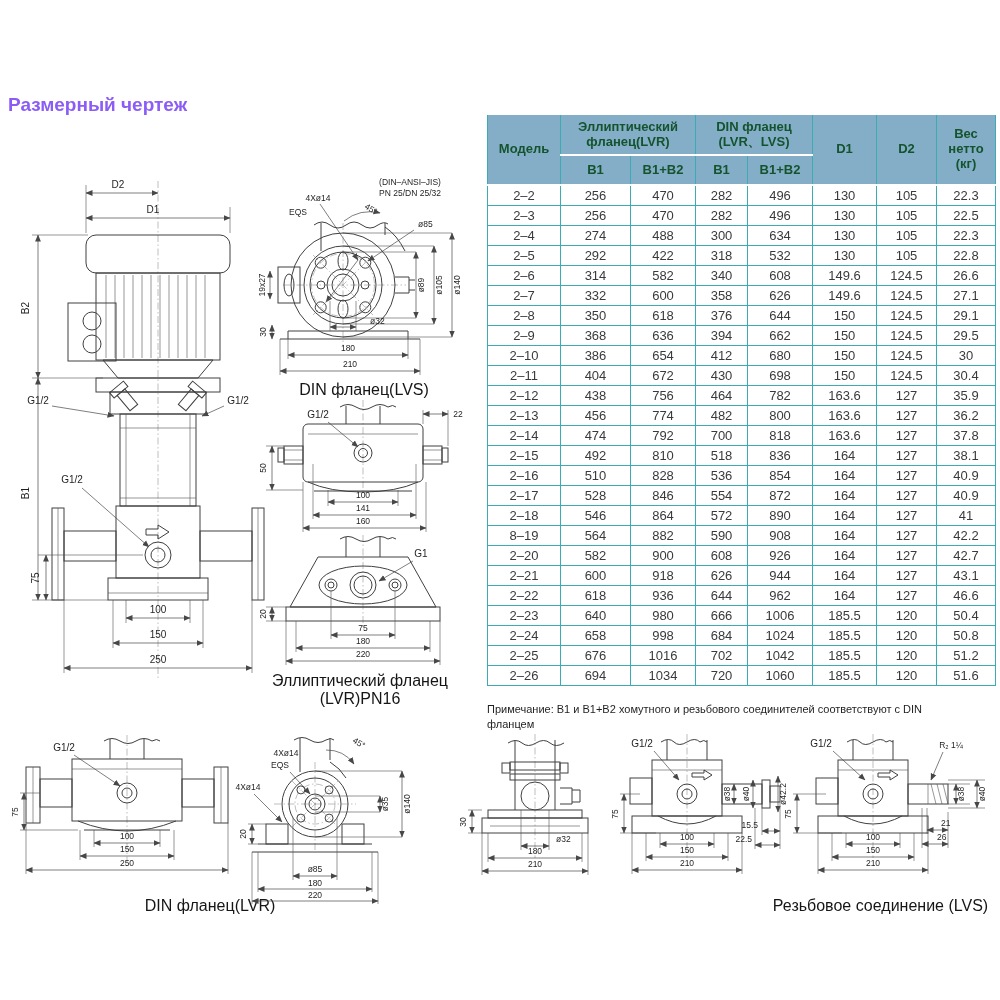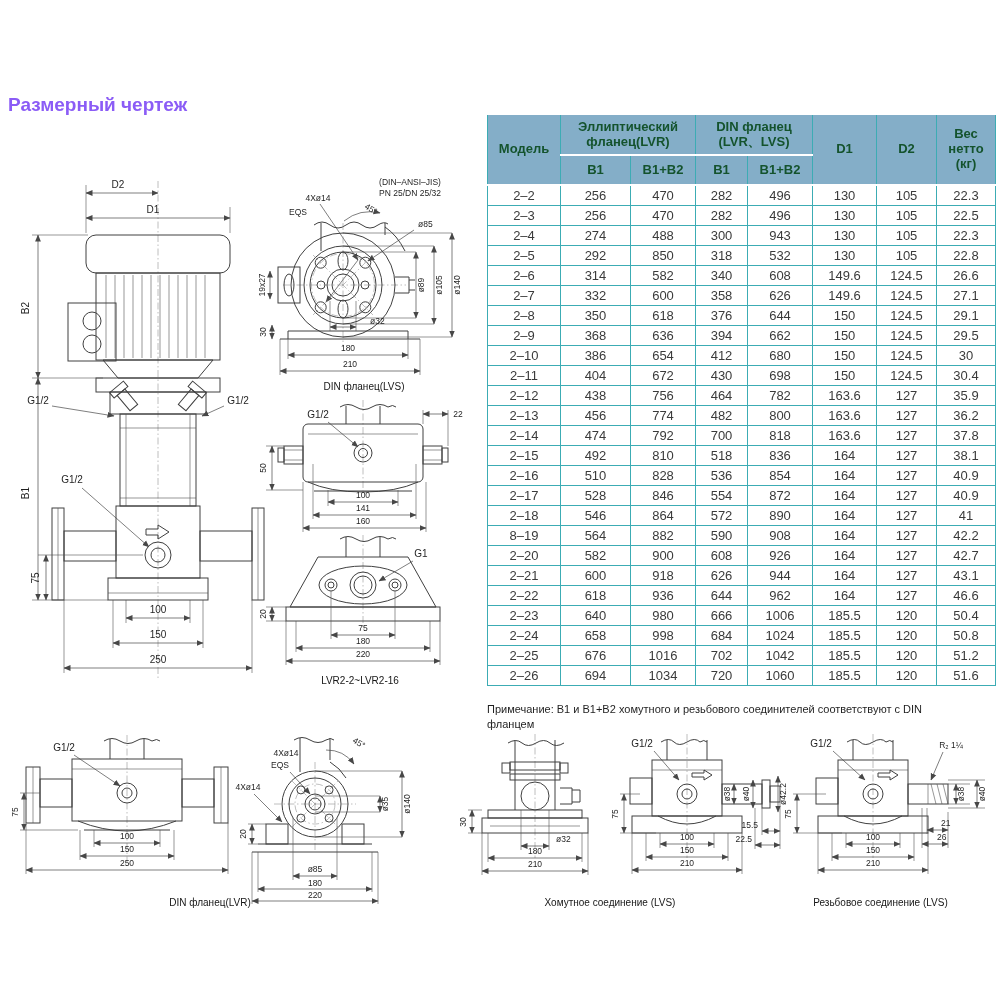--- a/index.html
+++ b/index.html
@@ -21,21 +21,21 @@
   .note{position:absolute;left:487px;top:691px;width:480px;font-size:11px;line-height:1.35;color:#1f1f1f;}
 
   
   svg.drw{position:absolute;overflow:visible;}
   .ln{fill:none;stroke:#404040;stroke-width:1;}
   .lt{fill:none;stroke:#505050;stroke-width:.6;}
   .dim{fill:none;stroke:#474747;stroke-width:.7;}
   .cl{fill:none;stroke:#8a8a8a;stroke-width:.55;stroke-dasharray:7 2.5 1.5 2.5;}
   .tx{font-size:10px;fill:#1f1f1f;}
   .ts{font-size:8.5px;fill:#1f1f1f;}
-  .cap{position:absolute;text-align:center;font-size:10px;color:#161616;}
+  .cap{position:absolute;text-align:center;font-size:16px;color:#161616;}
   .cap .l2{margin-top:3px;}
 </style>
 </head>
 <body>
 
 <div class="page">
 
   <svg width="0" height="0" style="position:absolute" aria-hidden="true">
     <defs>
       <marker id="ar" markerUnits="userSpaceOnUse" markerWidth="7" markerHeight="7" refX="6.5" refY="3.5" orient="auto-start-reverse">
@@ -93,29 +93,29 @@
             <td>496</td>
             <td>130</td>
             <td>105</td>
             <td>22.5</td>
           </tr>
           <tr>
             <td>2–4</td>
             <td>274</td>
             <td>488</td>
             <td>300</td>
-            <td>943</td>
+            <td>634</td>
             <td>130</td>
             <td>105</td>
             <td>22.3</td>
           </tr>
           <tr>
             <td>2–5</td>
             <td>292</td>
-            <td>850</td>
+            <td>422</td>
             <td>318</td>
             <td>532</td>
             <td>130</td>
             <td>105</td>
             <td>22.8</td>
           </tr>
           <tr>
             <td>2–6</td>
             <td>314</td>
             <td>582</td>
@@ -515,21 +515,21 @@
     <text class="ts" transform="rotate(-90 8 81)" x="8" y="81" text-anchor="middle">20</text>
     <path class="lt" d="M73 58V106M137 58V106M38 88V119M172 88V119M28 88V132M182 88V132"></path>
     <line class="dim" x1="73" y1="102" x2="137" y2="102" marker-start="url(#ar)" marker-end="url(#ar)"></line>
     <text class="ts" x="105" y="98" text-anchor="middle">75</text>
     <line class="dim" x1="38" y1="115" x2="172" y2="115" marker-start="url(#ar)" marker-end="url(#ar)"></line>
     <text class="ts" x="105" y="111" text-anchor="middle">180</text>
     <line class="dim" x1="28" y1="128" x2="182" y2="128" marker-start="url(#ar)" marker-end="url(#ar)"></line>
     <text class="ts" x="105" y="124" text-anchor="middle">220</text>
   </svg>
   <div class="cap" style="left:235px;top:672px;width:250px">
-    <div class="l2">LVR2-2~LVR2-16</div>
+    <div>Эллиптический фланец (LVR)PN16</div>
   </div>
 
   <svg class="drw" style="left:12px;top:733px" width="230" height="162" viewBox="0 0 230 162">
     <line class="cl" x1="115" y1="2" x2="115" y2="130"></line>
     <path class="ln" d="M98 6V26M132 6V26M92 8q8 -5 16 0t16 0t16 0q5 -3 8 0"></path>
     <rect class="ln" x="60" y="26" width="110" height="62"></rect>
     <line class="lt" x1="60" y1="36" x2="170" y2="36"></line>
     <path class="ln" d="M66 88q25 10 49 10t49 -10M72 97H158"></path>
     <rect class="ln" x="28" y="46" width="32" height="28"></rect>
       <rect class="ln" x="14" y="34" width="14" height="56"></rect>
@@ -652,21 +652,20 @@
     <line class="dim" x1="12" y1="62" x2="12" y2="101" marker-start="url(#ar)" marker-end="url(#ar)"></line>
     <text class="ts" transform="rotate(-90 6 82)" x="6" y="82" text-anchor="middle">75</text>
     <path class="lt" d="M48 101V116M102 101V116M34 101V129M116 101V129M20 101V142M130 101V142"></path>
     <line class="dim" x1="48" y1="112" x2="102" y2="112" marker-start="url(#ar)" marker-end="url(#ar)"></line>
     <text class="ts" x="75" y="108" text-anchor="middle">100</text>
     <line class="dim" x1="34" y1="125" x2="116" y2="125" marker-start="url(#ar)" marker-end="url(#ar)"></line>
     <text class="ts" x="75" y="121" text-anchor="middle">150</text>
     <line class="dim" x1="20" y1="138" x2="130" y2="138" marker-start="url(#ar)" marker-end="url(#ar)"></line>
     <text class="ts" x="75" y="134" text-anchor="middle">210</text>
   </svg>
-  <div class="cap" style="left:455px;top:897px;width:310px">Хомутное соединение (LVS)</div>
 
   <svg class="drw" style="left:783px;top:732px" width="212" height="162" viewBox="0 0 212 162">
     <line class="cl" x1="90" y1="2" x2="90" y2="126"></line>
     <path class="ln" d="M70 8V28M110 8V28M64 10q8 -5 13 0t13 0t13 0q4 -3 7 0"></path>
     <text class="tx" x="38" y="15" text-anchor="middle">G1/2</text>
     <line class="dim" x1="50" y1="19" x2="82" y2="48" marker-end="url(#ar)"></line>
     <text class="ts" x="168" y="16" text-anchor="middle">R₂ 1¼</text>
     <line class="dim" x1="160" y1="20" x2="148" y2="48" marker-end="url(#ar)"></line>
     <rect class="ln" x="55" y="28" width="70" height="56"></rect>
     <line class="lt" x1="55" y1="38" x2="125" y2="38"></line>

